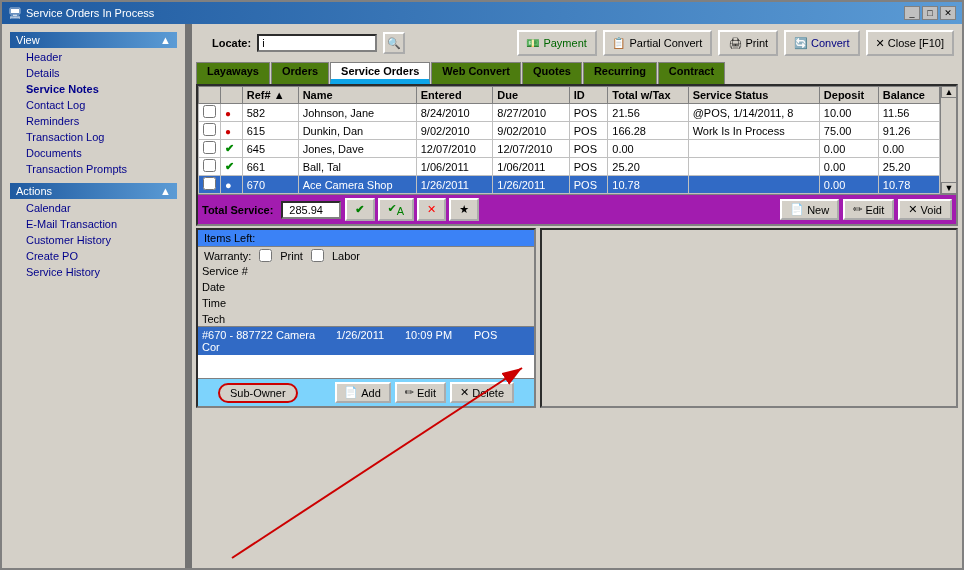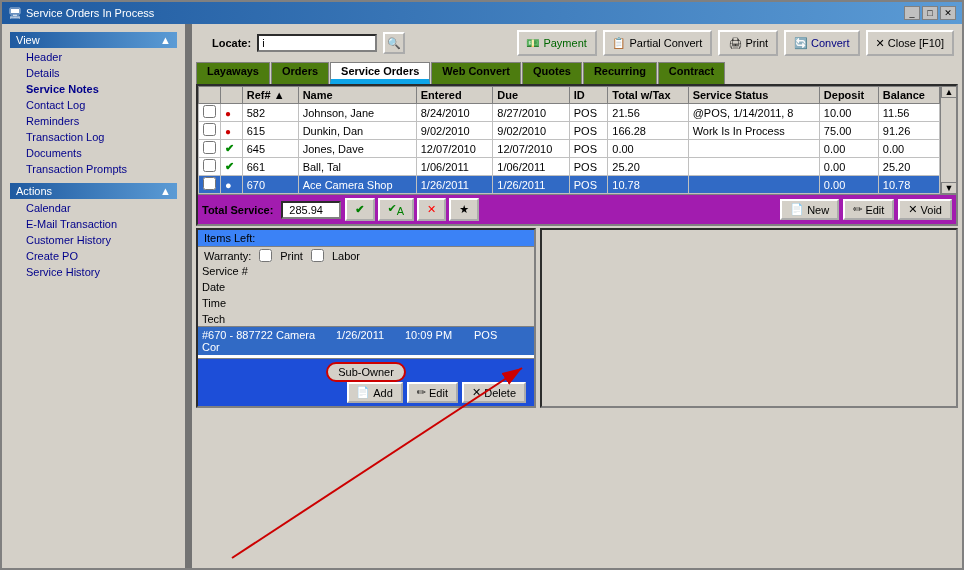--- a/index.html
+++ b/index.html
@@ -54,21 +54,21 @@
 
     .small-btn { padding: 2px 8px; background: #d4d0c8; border: 2px outset #fff; cursor: pointer; display: flex; align-items: center; gap: 3px; }
 
     
     .bottom-section { display: flex; gap: 4px; margin-top: 2px; height: 180px; }
     .bottom-left { width: 340px; border: 2px inset #808080; background: white; display: flex; flex-direction: column; }
     .items-left-bar { display: flex; align-items: center; gap: 4px; padding: 2px 6px; background: #3b82f6; border-bottom: 1px solid #808080; }
     .warranty-bar { display: flex; align-items: center; gap: 8px; padding: 2px 6px; background: #d4d0c8; }
 
     
-    .bottom-toolbar { display: flex; justify-content: space-between; align-items: center; padding: 3px 8px; background: #1d4ed8; border-top: 1px solid #808080; flex-direction: column; }
+    .bottom-toolbar { display: flex; justify-content: space-between; align-items: center; padding: 3px 20px; background: #7dd3fc; border-top: 1px solid #808080; }
     .bottom-toolbar-right { display: flex; gap: 4px; }
 
     .subowner-btn { background: #d4d0c8; border: 2px outset #fff; padding: 2px 10px; cursor: pointer; border-radius: 10px; border-color: #cc0000; border-style: solid; }
 
     .scroll-btn { width: 16px; background: #d4d0c8; border: 1px solid #808080; cursor: pointer; display: flex; align-items: center; justify-content: center; font-size: 9px; }
     .table-scroll { display: flex; flex-direction: column; width: 16px; border-left: 1px solid #808080; }
 
     .checkmark-icon { color: #008800; font-weight: bold; }
 
     

